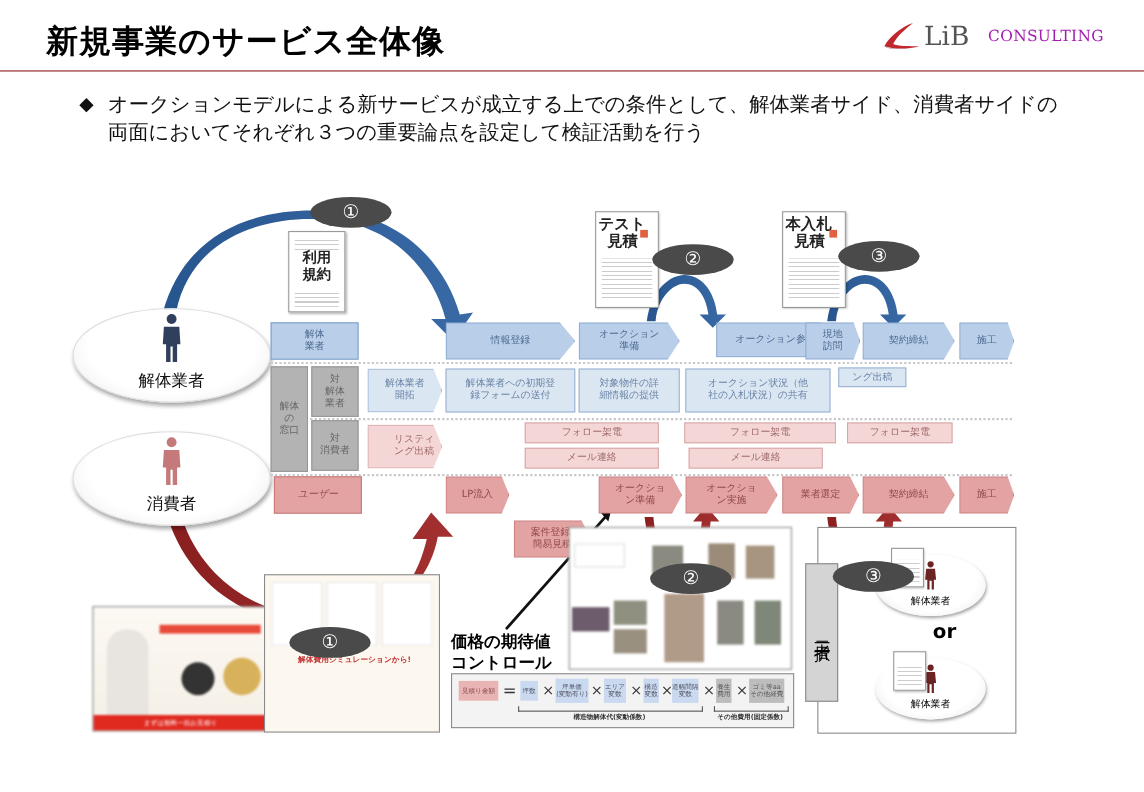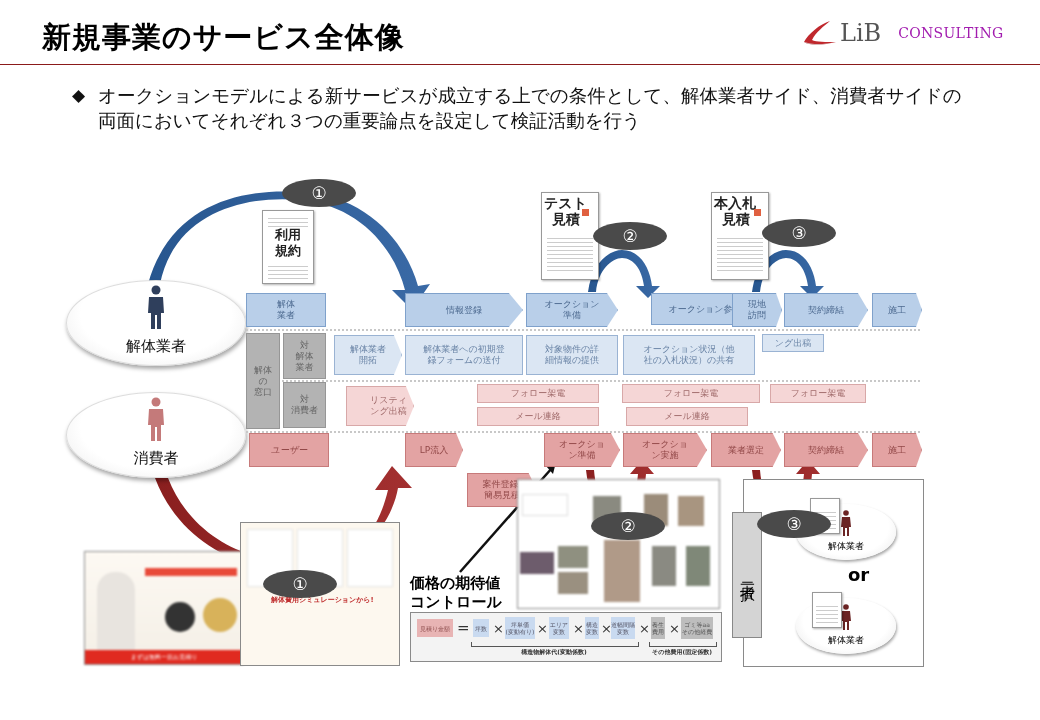--- a/index.html
+++ b/index.html
@@ -125,21 +125,21 @@
 <div class="cell lblue chev" style="left: 334px; top: 335px; width: 68px; height: 40px; white-space: pre-line;">解体業者
 開拓</div>
 <div class="cell lblue" style="left: 405px; top: 335px; width: 118px; height: 40px; white-space: pre-line;">解体業者への初期登
 録フォームの送付</div>
 <div class="cell lblue" style="left: 526px; top: 335px; width: 92px; height: 40px; white-space: pre-line;">対象物件の詳
 細情報の提供</div>
 <div class="cell lblue" style="left: 623px; top: 335px; width: 132px; height: 40px; white-space: pre-line;">オークション状況（他
 社の入札状況）の共有</div>
 <div class="cell lblue" style="left:762px;top:334px;width:62px;height:18px;">ング出稿</div>
 
-<div class="cell pink chev" style="left: 346px; top: 386px; width: 68px; height: 40px; white-space: pre-line; padding-left: 17px;">リスティ
+<div class="cell pink chev" style="left: 334px; top: 386px; width: 68px; height: 40px; white-space: pre-line; padding-left: 17px;">リスティ
 ング出稿</div>
 <div class="cell pink" style="left:477px;top:384px;width:122px;height:19px;">フォロー架電</div>
 <div class="cell pink" style="left:477px;top:407px;width:122px;height:19px;">メール連絡</div>
 <div class="cell pink" style="left:622px;top:384px;width:138px;height:19px;">フォロー架電</div>
 <div class="cell pink" style="left:626px;top:407px;width:122px;height:19px;">メール連絡</div>
 <div class="cell pink" style="left:770px;top:384px;width:96px;height:19px;">フォロー架電</div>
 
 <div class="cell red chev" style="left:405px;top:433px;width:58px;height:34px;">LP流入</div>
 <div class="cell red chev" style="left: 467px; top: 433px; width: 70px; height: 34px; white-space: pre-line; margin-top: 40px;">案件登録/
 簡易見積</div>

